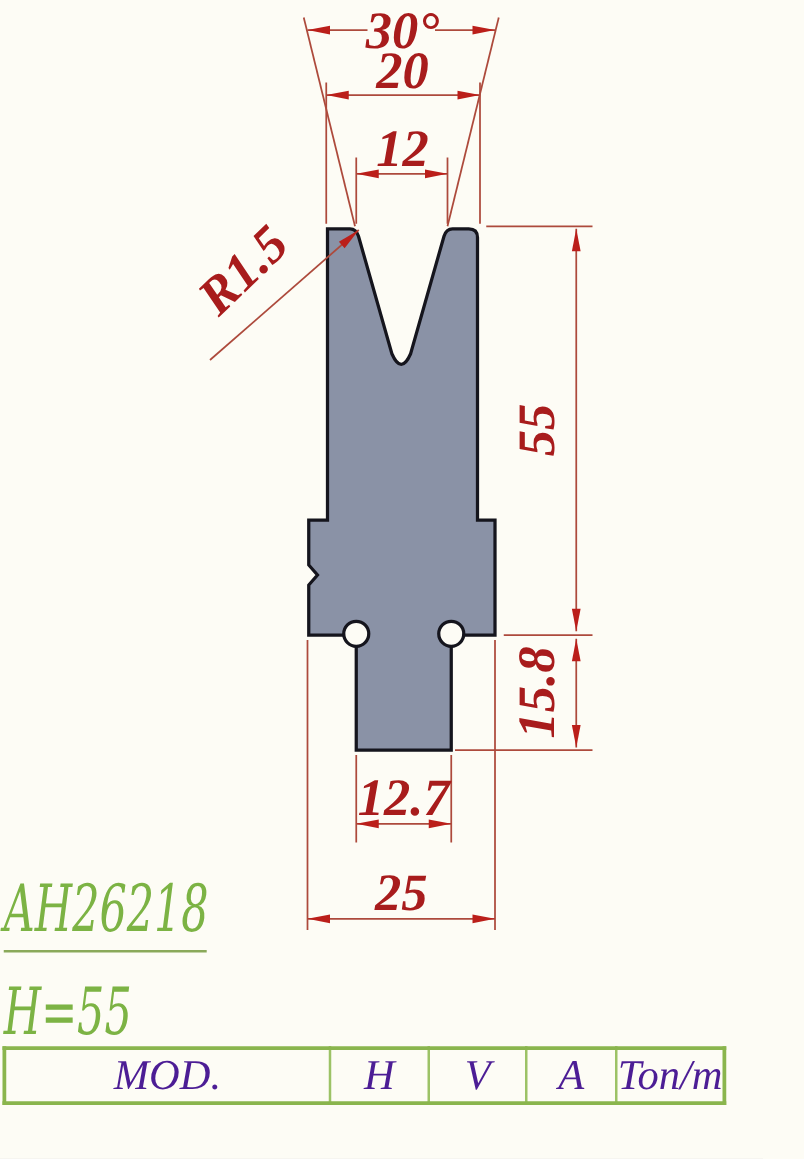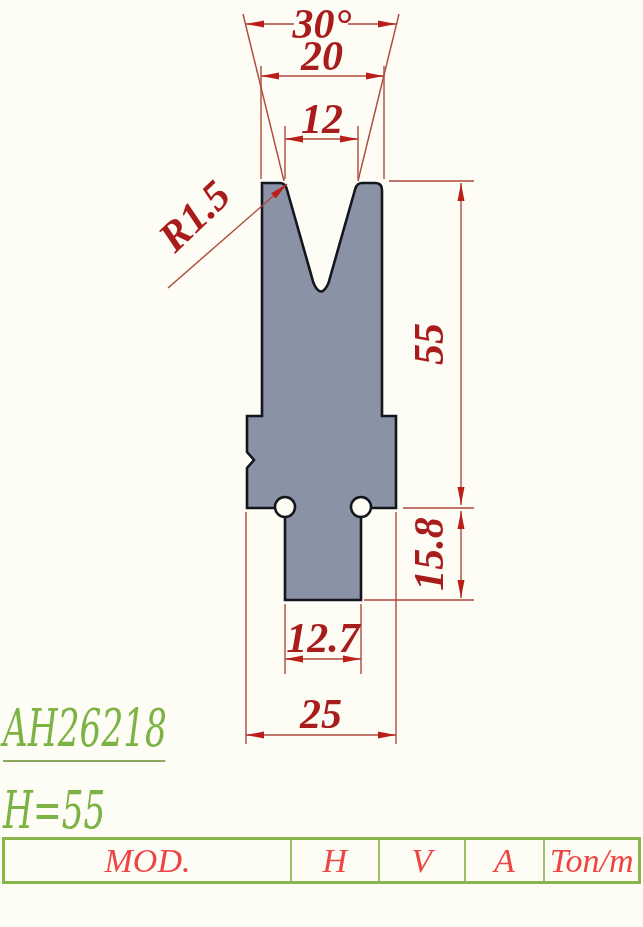--- a/index.html
+++ b/index.html
@@ -20,24 +20,24 @@
   .outline { stroke:#15151d; stroke-width:2.6; }
   .die-fill { fill:#8a92a6; }
   .hole { fill:#fdfcf5; }
   .green-title {
     position:absolute; color:#7cb344;
     font-family:"DejaVu Serif", serif; font-size:52px; line-height:1.08;
     transform:scaleX(0.66); transform-origin:left top; white-space:nowrap;
   }
   .green-title.underlined { border-bottom:2px solid #8aa95a; padding-bottom:4px; width:246px; }
   table.spec {
-    position:absolute; left:2px; top:837px; width:639px;
+    position:absolute; left:2px; top:837px; width:579px;
     border-collapse:collapse; table-layout:fixed;
     border:3px solid #8ab54d;
-    font-family:"Liberation Serif", serif; color:#ef4444;
+    font-family:"Liberation Serif", serif; color:#4c1d95;
   }
   table.spec th, table.spec td {
     border:2px solid #9cc266; text-align:center; vertical-align:middle;
     font-weight:normal; font-size:34px; padding:0; overflow:hidden; white-space:nowrap;
   }
   table.spec tr.hdr  { height:44px; }
   table.spec tr.data { height:40px; }
 </style>
 </head>
 <body>

